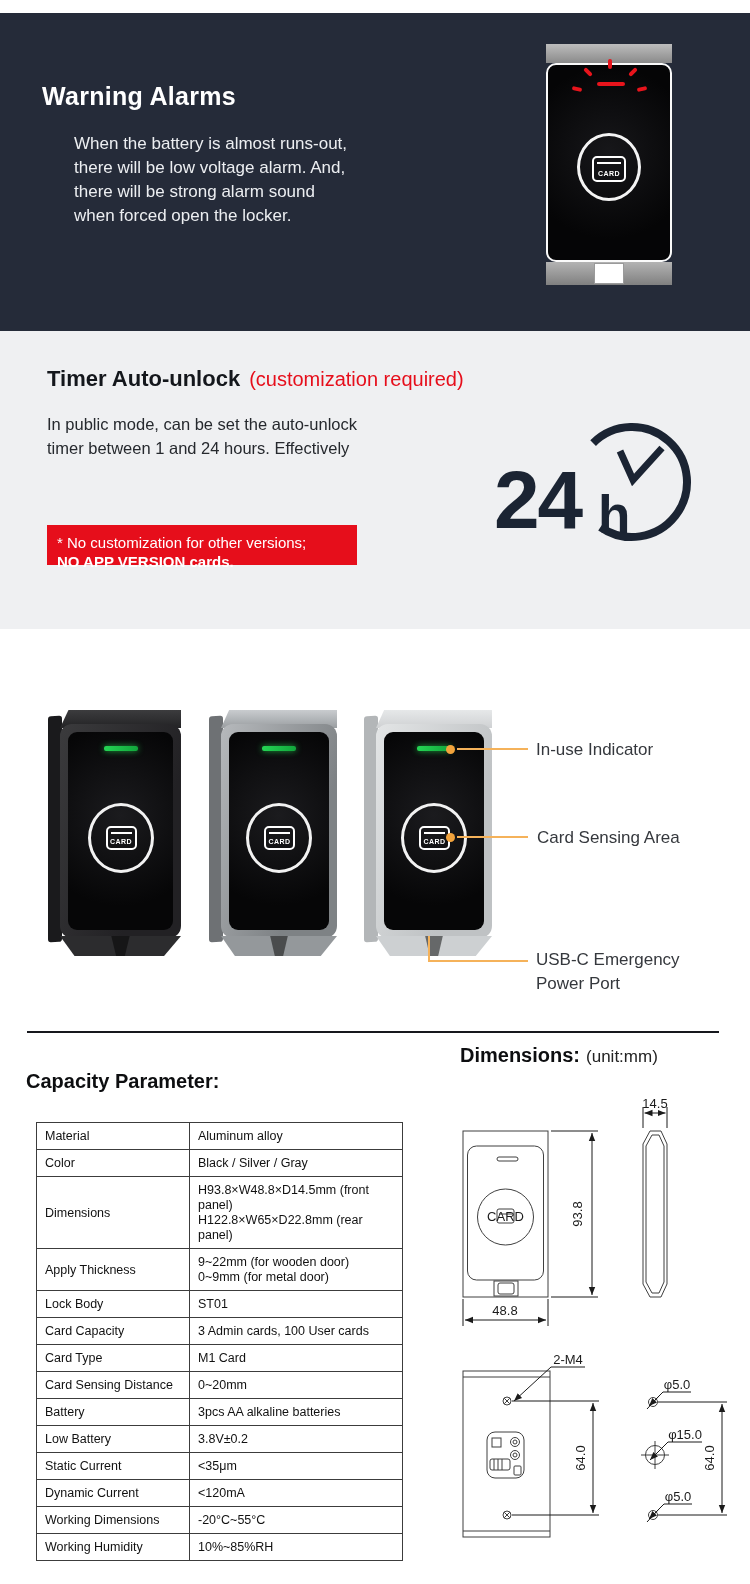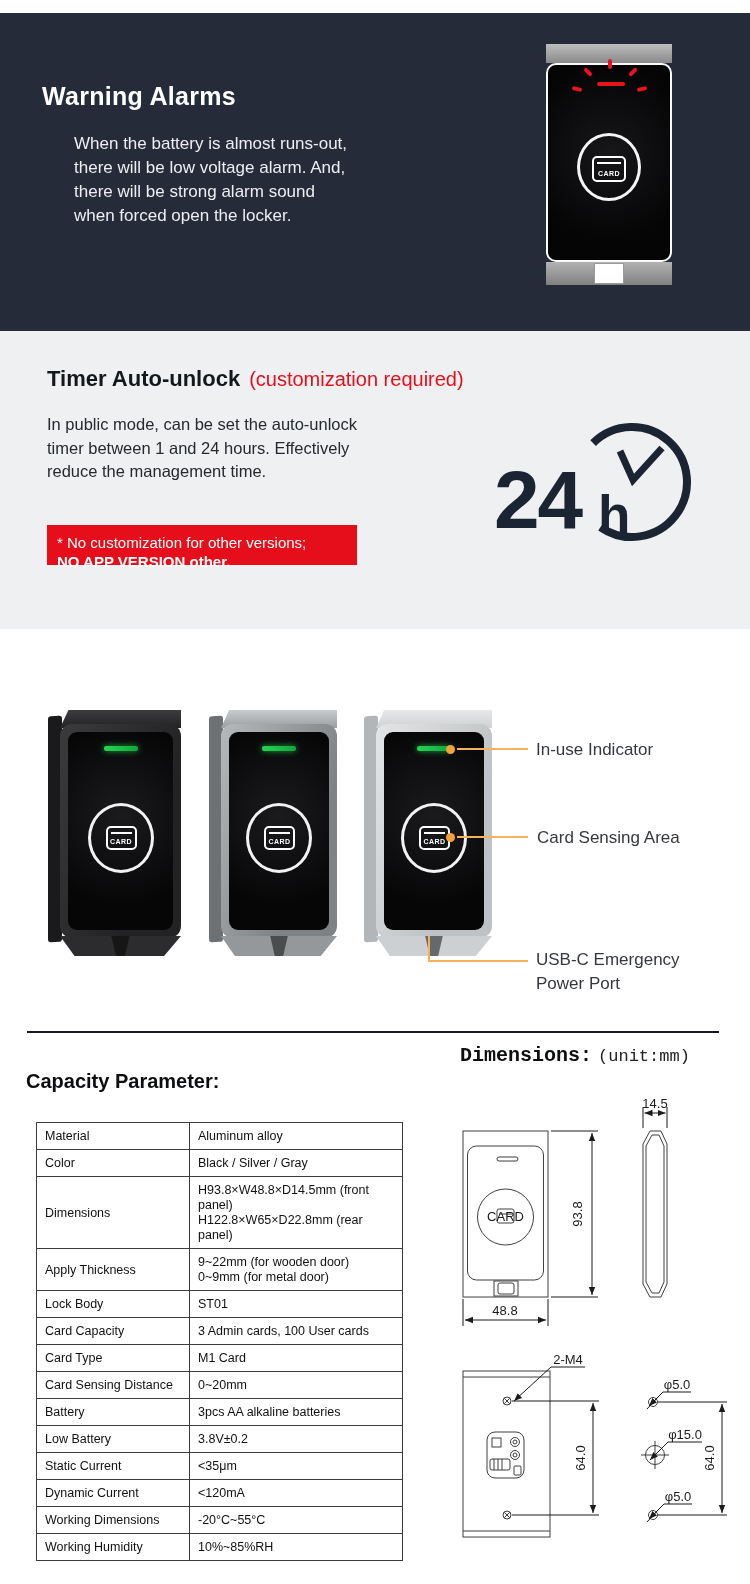--- a/index.html
+++ b/index.html
@@ -72,21 +72,21 @@
               --front:linear-gradient(110deg,#e3e5e6 0%,#bfc2c4 70%);--bot:#cdd0d2;}
 
   .callout-dot{position:absolute;width:9px;height:9px;border-radius:50%;background:#f2a33c;}
   .callout-line{position:absolute;height:2px;background:#f5b25a;}
   .callout-vline{position:absolute;width:2px;background:#f5b25a;}
   .callout-label{position:absolute;font-size:17px;color:#35383d;line-height:24px;}
   .divider{left:27px;top:1031px;width:692px;height:2px;background:#16181d;}
 
   
   .spec-title{left:26px;top:1070px;font-size:20px;font-weight:700;color:#0d0e10;}
-  .dims-title{left:460px;top:1044px;font-size:20px;font-weight:700;color:#0d0e10;white-space:nowrap;font-family:Liberation Mono, monospace;}
+  .dims-title{left:460px;top:1044px;font-size:20px;font-weight:700;color:#0d0e10;white-space:nowrap;}
   .dims-unit{font-size:17px;font-weight:400;color:#232323;margin-left:6px;}
   table.spec{position:absolute;left:36px;top:1122px;width:367px;border-collapse:collapse;
              font-size:12.5px;color:#111111;}
   table.spec td{border:1px solid #3c3c3c;padding:6px 8px 5px 8px;vertical-align:middle;line-height:15px;}
   table.spec td.lab{width:136px;}
   svg text{font-family:"Liberation Sans",sans-serif;font-size:13px;fill:#1b1b1b;}
   .draw-svg{left:440px;top:1090px;}
   .clock-svg{left:555px;top:412px;}
 </style>
 </head>
@@ -122,25 +122,24 @@
     </div>
   </div>
 
   <div class="abs sec-gray"></div>
   <div class="abs t-title">
     <span>Timer Auto-unlock</span><span class="t-note">(customization required)</span>
   </div>
   <div class="abs t-body">
     <div>In public mode, can be set the auto-unlock</div>
     <div>timer between 1 and 24 hours. Effectively</div>
-    <div>reduce the management time.</div>
   </div>
   <div class="abs alert-box">
     <div>* No customization for other versions;</div>
-    <div class="b2">NO APP VERSION other.</div>
+    <div class="b2">NO APP VERSION cards.</div>
   </div>
   <div class="abs clock-24">24</div>
   <div class="abs clock-h">h</div>
   <svg class="abs clock-svg" width="150" height="135" viewBox="555 412 150 135">
     <path d="M 593.1 443.1 A 55 55 0 1 1 600.5 527.1" fill="none" stroke="#1b2433" stroke-width="8"></path>
     <path d="M 620 451 L 633 480 L 662 448" fill="none" stroke="#1b2433" stroke-width="7"></path>
   </svg>
 
   <div class="dev dev-black" style="left:44px;width:139px;">
     <div class="dev-side"></div>

